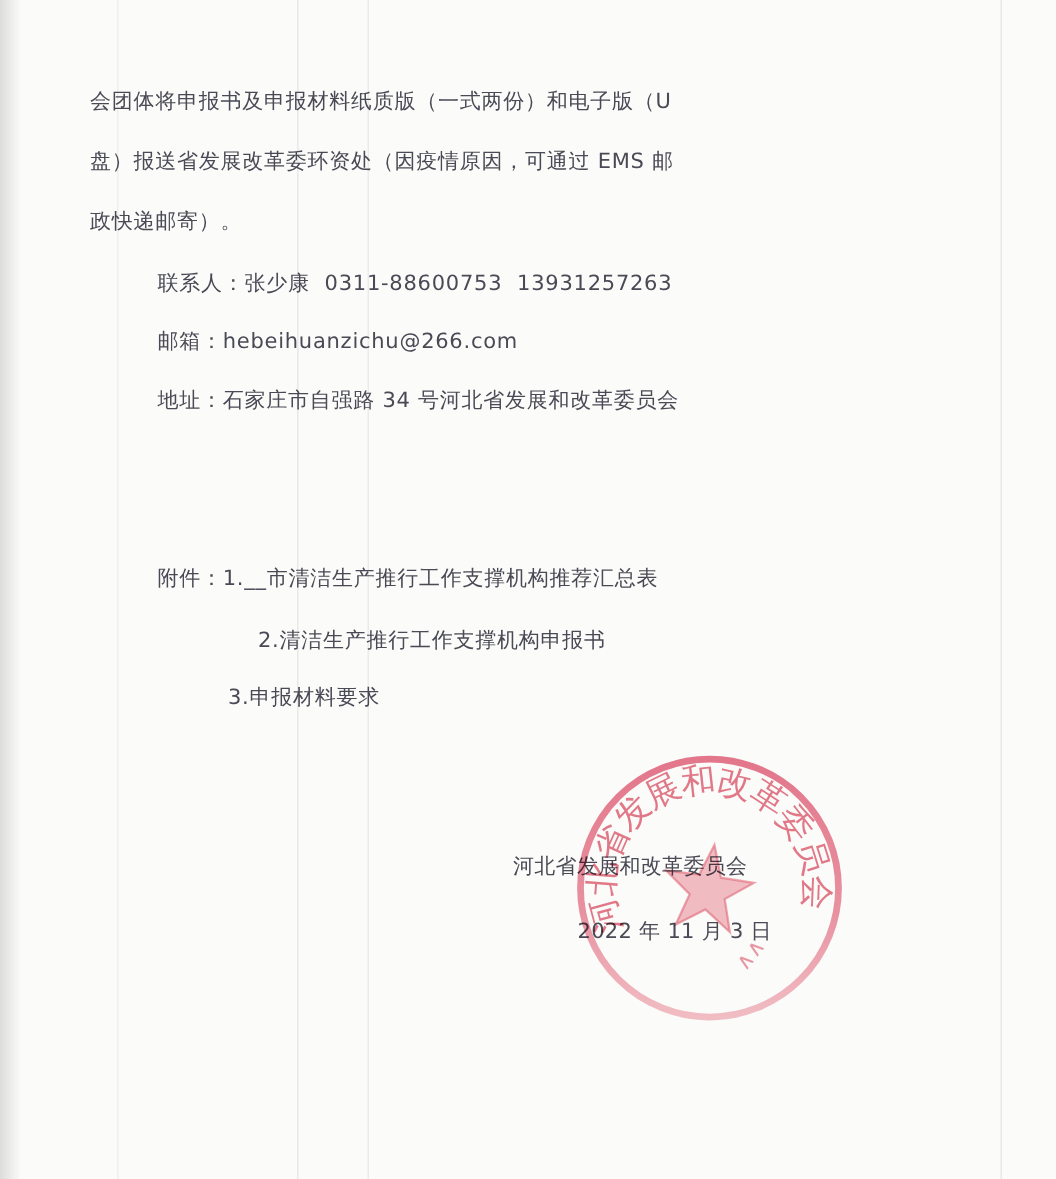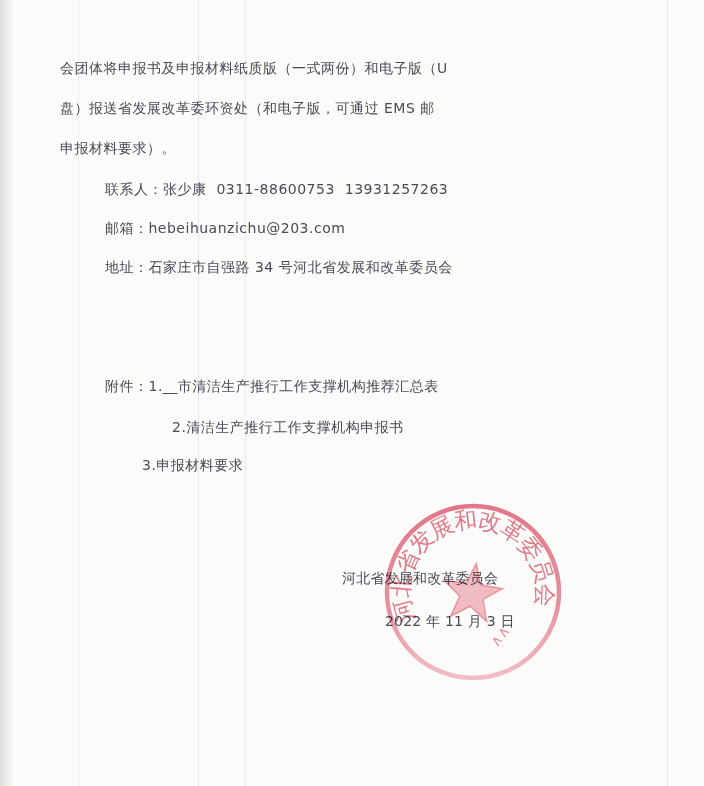--- a/index.html
+++ b/index.html
@@ -33,45 +33,45 @@
   }
   .l1 {left:60px; top:48px;}
   .l2 {left:60px; top:88px;}
   .l3 {left:60px; top:128px;}
   .l4 {left:105px;top:169px;}
   .l5 {left:105px;top:208px;}
   .l6 {left:105px;top:247px;}
   .l7 {left:178px;top:281px;}
   .l8 {left:105px;top:366px;}
   .l9 {left:152px;top:407px;margin-left:20px;}
-  .l10{left:142px;top:445px;text-align:right;}
+  .l10{left:152px;top:445px;text-align:right;}
   .l11{left:342px;top:558px;letter-spacing:0.2px;}
   .l12{left:385px;top:601px;letter-spacing:0.2px;}
   
   .seal{
     position:absolute;left:360px;top:480px;width:230px;height:220px;
     mix-blend-mode:multiply;opacity:0.95;pointer-events:none;
   }
 </style>
 </head>
 <body>
 
 <div class="page">
 
   <div class="edge-shadow"></div>
   <div class="scanline sl-a"></div>
   <div class="scanline sl-b"></div>
   <div class="scanline sl-c"></div>
   <div class="scanline sl-d"></div>
 
   <div class="line l1">会团体将申报书及申报材料纸质版（一式两份）和电子版（U</div>
-  <div class="line l2">盘）报送省发展改革委环资处（和电子版，可通过 EMS 邮</div>
-  <div class="line l3">申报材料要求）。</div>
+  <div class="line l2">盘）报送省发展改革委环资处（因疫情原因，可通过 EMS 邮</div>
+  <div class="line l3">政快递邮寄）。</div>
   <div class="line l4">联系人：张少康  0311-88600753  13931257263</div>
-  <div class="line l5">邮箱：hebeihuanzichu@203.com</div>
+  <div class="line l5">邮箱：hebeihuanzichu@266.com</div>
   <div class="line l6">地址：石家庄市自强路 34 号河北省发展和改革委员会</div>
   <div class="line l8">附件：1.__市清洁生产推行工作支撑机构推荐汇总表</div>
   <div class="line l9">2.清洁生产推行工作支撑机构申报书</div>
   <div class="line l10">3.申报材料要求</div>
   <div class="line l11">河北省发展和改革委员会</div>
   <div class="line l12">2022 年 11 月 3 日</div>
 
   <svg class="seal" viewBox="0 0 230 220" xmlns="http://www.w3.org/2000/svg" aria-hidden="true">
     <defs>
       <linearGradient id="ringGrad" x1="0" y1="0" x2="0" y2="1">

